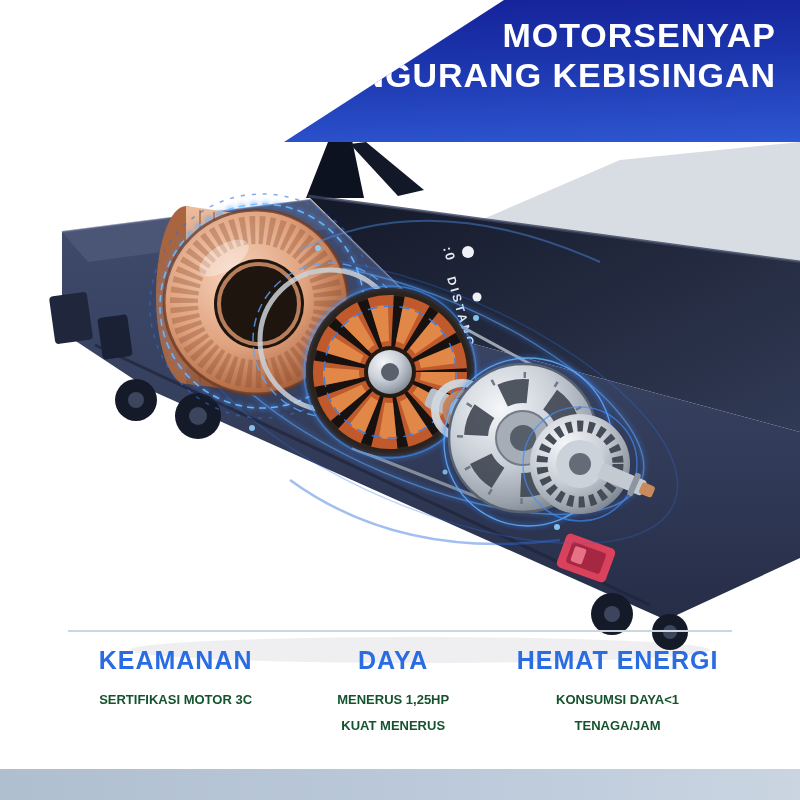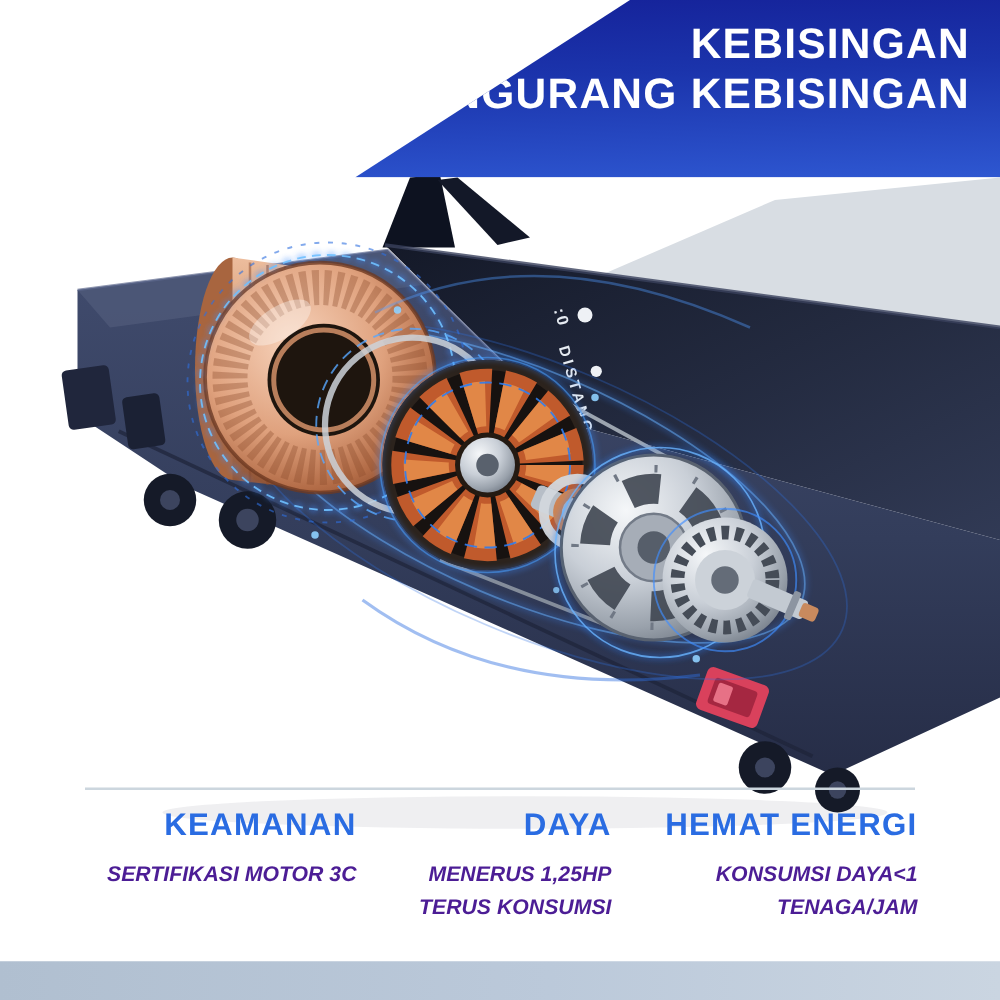--- a/index.html
+++ b/index.html
@@ -21,30 +21,30 @@
   .banner-line.l1 { top:16px; }
   .banner-line.l2 { top:56px; }
   .banner-line.l3 { top:96px; }
   .divider {
     position:absolute; top:630px; left:68px; width:664px; height:2px;
     background:#ccd6de; z-index:2;
   }
   .features {
     position:absolute; top:646px; left:60px; width:680px; display:flex; z-index:2;
   }
-  .feature { text-align:right; padding:0 6px; }
+  .feature { text-align:center; padding:0 6px; }
   .feature.f1 { width:34%; }
   .feature.f2 { width:30%; }
   .feature.f3 { width:36%; }
   .feature-title {
     color:#2a6ce2; font-weight:700; font-size:25px; letter-spacing:1px;
     margin-bottom:12px;
   }
   .feature-line {
-    color:#4c1d95; font-weight:700; font-size:17px; line-height:26px;font-style:italic;
+    color:#14532d; font-weight:700; font-size:13px; line-height:26px;
   }
   .footer-bar {
     position:absolute; left:0; bottom:0; width:800px; height:31px; z-index:2;
     background:linear-gradient(90deg,#b0bfd0 0%,#bbc9da 55%,#cad5e1 100%);
   }
 </style>
 </head>
 <body>
 
 <svg class="scene" viewBox="0 0 800 800" width="800" height="800" aria-hidden="true">
@@ -220,36 +220,36 @@
       <circle cx="318" cy="248" r="3" fill="#8fd0ff" opacity=".9"></circle>
       <circle cx="476" cy="318" r="3" fill="#8fd0ff" opacity=".9"></circle>
       <circle cx="252" cy="428" r="3" fill="#8fd0ff" opacity=".9"></circle>
       <circle cx="557" cy="527" r="3" fill="#8fd0ff" opacity=".9"></circle>
       <circle cx="445" cy="472" r="2.5" fill="#8fd0ff" opacity=".8"></circle>
     </g>
   </g>
 </svg>
 
 <div class="banner">
-  <div class="banner-line l1">KEBISINGAN</div>
+  <div class="banner-line l1">MOTORSENYAP</div>
   <div class="banner-line l2">PENGURANG KEBISINGAN</div>
 </div>
 
 <div class="divider"></div>
 
 <div class="features">
   <div class="feature f1">
     <div class="feature-title">KEAMANAN</div>
     <div class="feature-line">SERTIFIKASI MOTOR 3C</div>
     <div class="feature-line"></div>
   </div>
   <div class="feature f2">
     <div class="feature-title">DAYA</div>
     <div class="feature-line">MENERUS 1,25HP</div>
-    <div class="feature-line">TERUS KONSUMSI</div>
+    <div class="feature-line">KUAT MENERUS</div>
   </div>
   <div class="feature f3">
     <div class="feature-title">HEMAT ENERGI</div>
     <div class="feature-line">KONSUMSI DAYA&lt;1</div>
     <div class="feature-line">TENAGA/JAM</div>
   </div>
 </div>
 
 <div class="footer-bar"></div>
 

